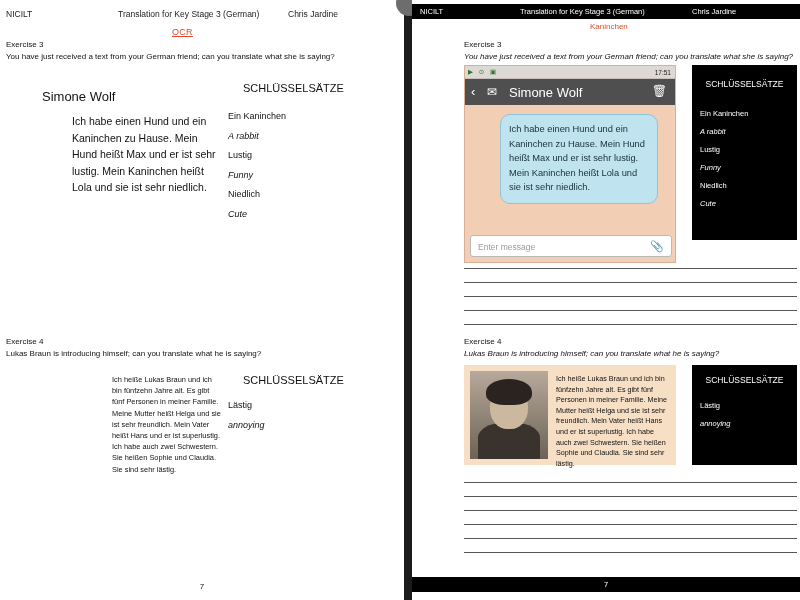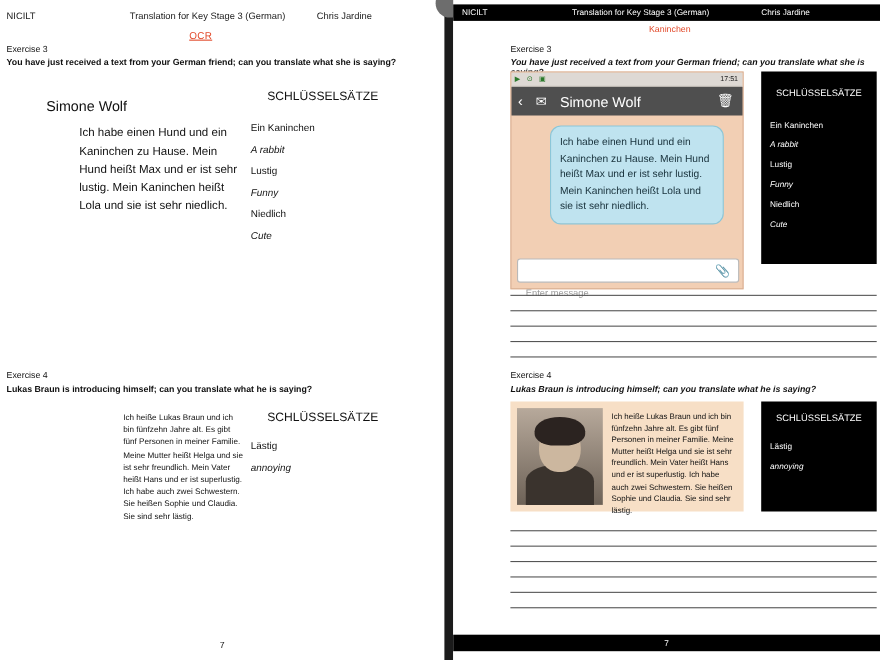--- a/index.html
+++ b/index.html
@@ -50,21 +50,21 @@
   .hdr-bar .h-mid { position: absolute; left: 108px; top: 3px; }
   .hdr-bar .h-right { position: absolute; left: 280px; top: 3px; }
 
   .tag-orig {
     position: absolute; left: 178px; top: 22px;
     font-size: 8px; color: #e24a2b;
   }
 
   
   .ex-title { font-size: 8px; color: #111; }
-  .ex-sub { font-size: 8px; color: #111; font-style: italic; font-weight: bold; }
+  .ex-sub { font-size: 8px; color: #111; font-style: italic; }
 
   
   .l-ex3-title { position: absolute; left: 6px; top: 40px; }
   .l-ex3-sub { position: absolute; left: 6px; top: 52px; font-style: normal; }
 
   .l-name {
     position: absolute; left: 42px; top: 89px;
     font-size: 13px; color: #111;
   }
   .l-msg {
@@ -138,21 +138,21 @@
     position: absolute; left: 35px; top: 48px; width: 158px;
     background: #bfe3ef; border: 1px solid #8cc6d8; border-radius: 10px;
     padding: 7px 8px 8px 8px;
     font-size: 9.3px; line-height: 14.6px; color: #17303a;
   }
   .phone-input {
     position: absolute; left: 5px; bottom: 5px; width: 202px; height: 22px;
     background: #fff; border: 1px solid #b9b9b9; border-radius: 3px;
   }
   .phone-input .ph {
-    position: absolute; left: 7px; top: 5.5px; font-size: 8.5px; color: #9a9a9a; margin-top: 19px;
+    position: absolute; left: 7px; top: 5.5px; font-size: 8.5px; color: #9a9a9a;
   }
   .phone-input .clip {
     position: absolute; right: 7px; top: 4px; font-size: 11px; color: #555;
   }
 
   
   .r-keys-panel {
     position: absolute; left: 280px; top: 65px; width: 105px; height: 175px;
     background: #000; color: #fff;
   }

